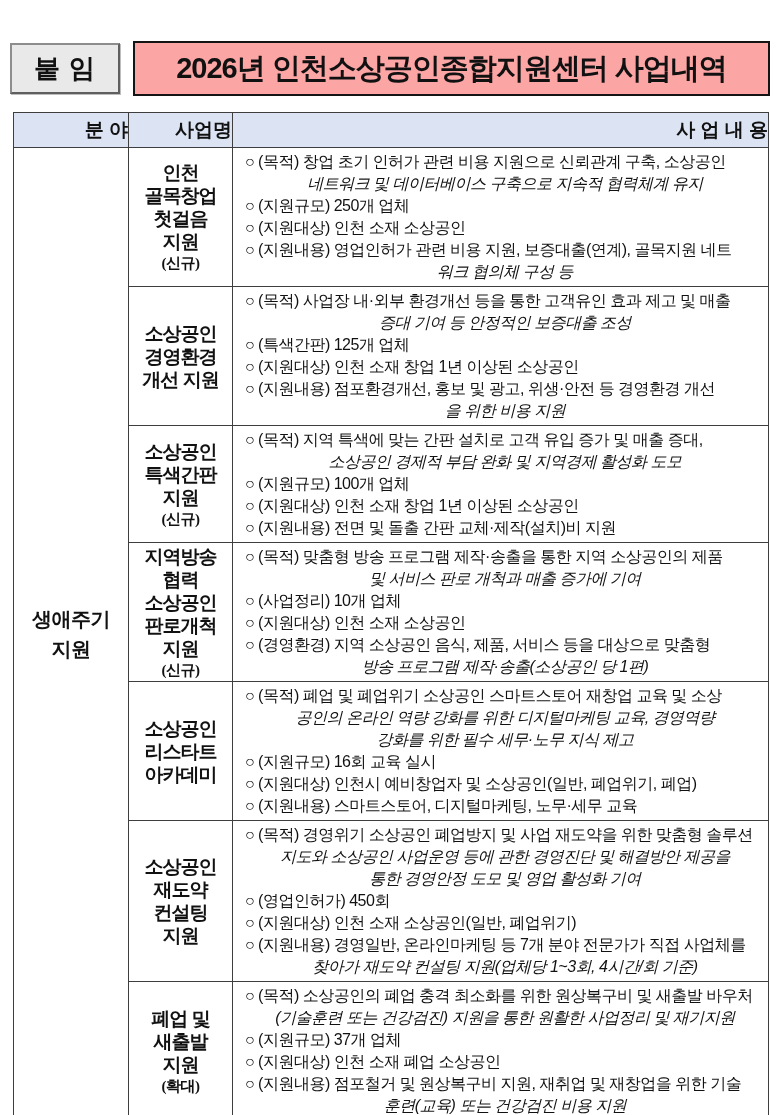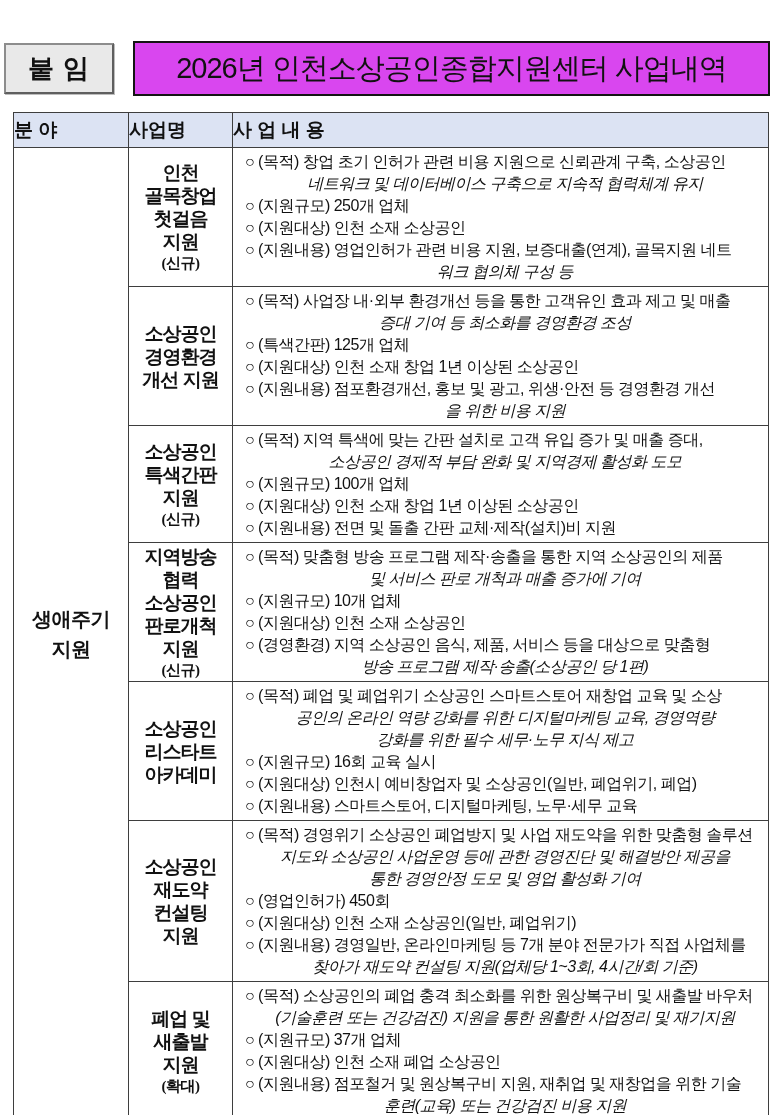--- a/index.html
+++ b/index.html
@@ -6,54 +6,54 @@
   html, body {
     width: 780px; height: 1115px;
     background: #ffffff;
     font-family: "Liberation Sans", sans-serif;
     color: #111111;
   }
   .page { position: relative; width: 780px; height: 1115px; overflow: hidden; }
 
   
   .attach-box {
-    position: absolute; left: 4px; top: 43px;
+    position: absolute; left: 10px; top: 43px;
     width: 110px; height: 51px;
     background: var(--attach-bg, #e9e9e9);
     border: 2px solid #8d8d8d;
     border-right-color: #5f5f5f; border-bottom-color: #5f5f5f;
     box-shadow: 1px 1px 0 0 #bdbdbd;
     display: flex; align-items: center; justify-content: center;
     font-size: 26px; font-weight: bold; letter-spacing: 1px;
   }
   .title-box {
     position: absolute; left: 133px; top: 41px;
     width: 637px; height: 55px;
-    background: #d946ef;
+    background: #fca5a5;
     border: 2px solid #141414;
     display: flex; align-items: center; justify-content: center;
-    font-size: 29px; font-weight: normal; letter-spacing: -1px;
+    font-size: 29px; font-weight: bold; letter-spacing: -1px;
     white-space: nowrap;
   }
 
   
   table.biz-table {
     position: absolute; left: 13px; top: 112px;
     width: 755px;
     border-collapse: collapse; table-layout: fixed;
   }
   .biz-table th, .biz-table td {
     border: 1.5px solid #3e3e3e;
     background: #ffffff;
   }
   .biz-table thead th {
     background: var(--header-bg, #dce3f3);
     height: 35px;
     font-size: 19px; font-weight: bold;
-    text-align: left; vertical-align: middle;
+    text-align: right; vertical-align: middle;
     white-space: nowrap;
   }
   col.c-field { width: 115px; }
   col.c-name  { width: 104px; }
   col.c-body  { width: 536px; }
 
   td.field-cell {
     text-align: center; vertical-align: middle;
     font-size: 20px; font-weight: bold; line-height: 30px;
     letter-spacing: -0.5px;
@@ -137,21 +137,21 @@
         </tr>
         <tr>
           <td class="name-cell">
             <div class="name-line">소상공인</div>
             <div class="name-line">경영환경</div>
             <div class="name-line">개선 지원</div>
           </td>
           <td class="content-cell">
             <div class="bullet">
               <div class="line">○ (목적) 사업장 내·외부 환경개선 등을 통한 고객유인 효과 제고 및 매출</div>
-              <div class="line cont">증대 기여 등 최소화를 경영환경 조성</div>
+              <div class="line cont">증대 기여 등 안정적인 보증대출 조성</div>
             </div>
             <div class="bullet">
               <div class="line">○ (특색간판) 125개 업체</div>
             </div>
             <div class="bullet">
               <div class="line">○ (지원대상) 인천 소재 창업 1년 이상된 소상공인</div>
             </div>
             <div class="bullet">
               <div class="line">○ (지원내용) 점포환경개선, 홍보 및 광고, 위생·안전 등 경영환경 개선</div>
               <div class="line cont">을 위한 비용 지원</div>
@@ -189,21 +189,21 @@
             <div class="name-line">판로개척</div>
             <div class="name-line">지원</div>
             <div class="name-tag">(신규)</div>
           </td>
           <td class="content-cell">
             <div class="bullet">
               <div class="line">○ (목적) 맞춤형 방송 프로그램 제작·송출을 통한 지역 소상공인의 제품</div>
               <div class="line cont">및 서비스 판로 개척과 매출 증가에 기여</div>
             </div>
             <div class="bullet">
-              <div class="line">○ (지원규모) 10개 업체</div>
+              <div class="line">○ (사업정리) 10개 업체</div>
             </div>
             <div class="bullet">
               <div class="line">○ (지원대상) 인천 소재 소상공인</div>
             </div>
             <div class="bullet">
               <div class="line">○ (경영환경) 지역 소상공인 음식, 제품, 서비스 등을 대상으로 맞춤형</div>
               <div class="line cont">방송 프로그램 제작·송출(소상공인 당 1편)</div>
             </div>
           </td>
         </tr>

